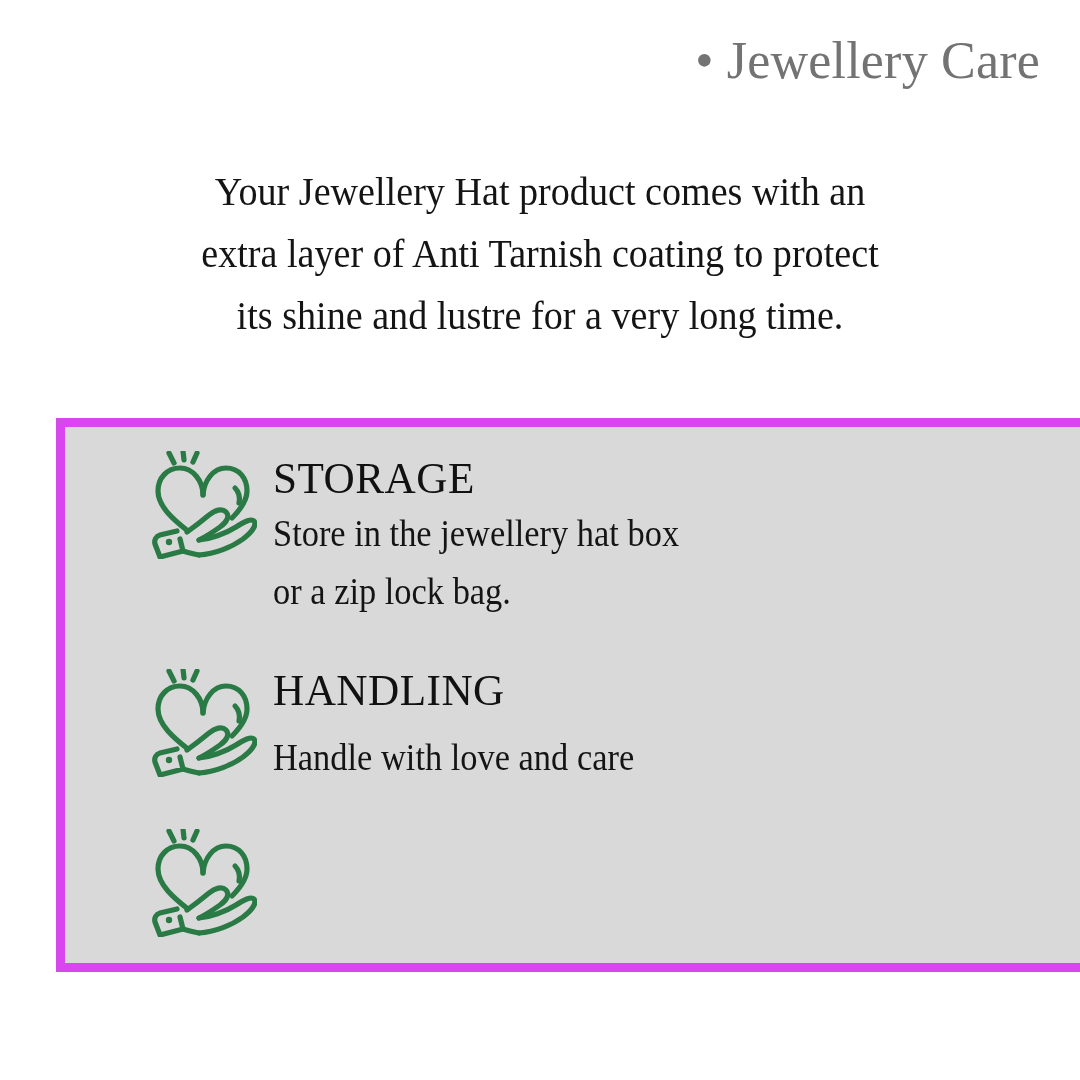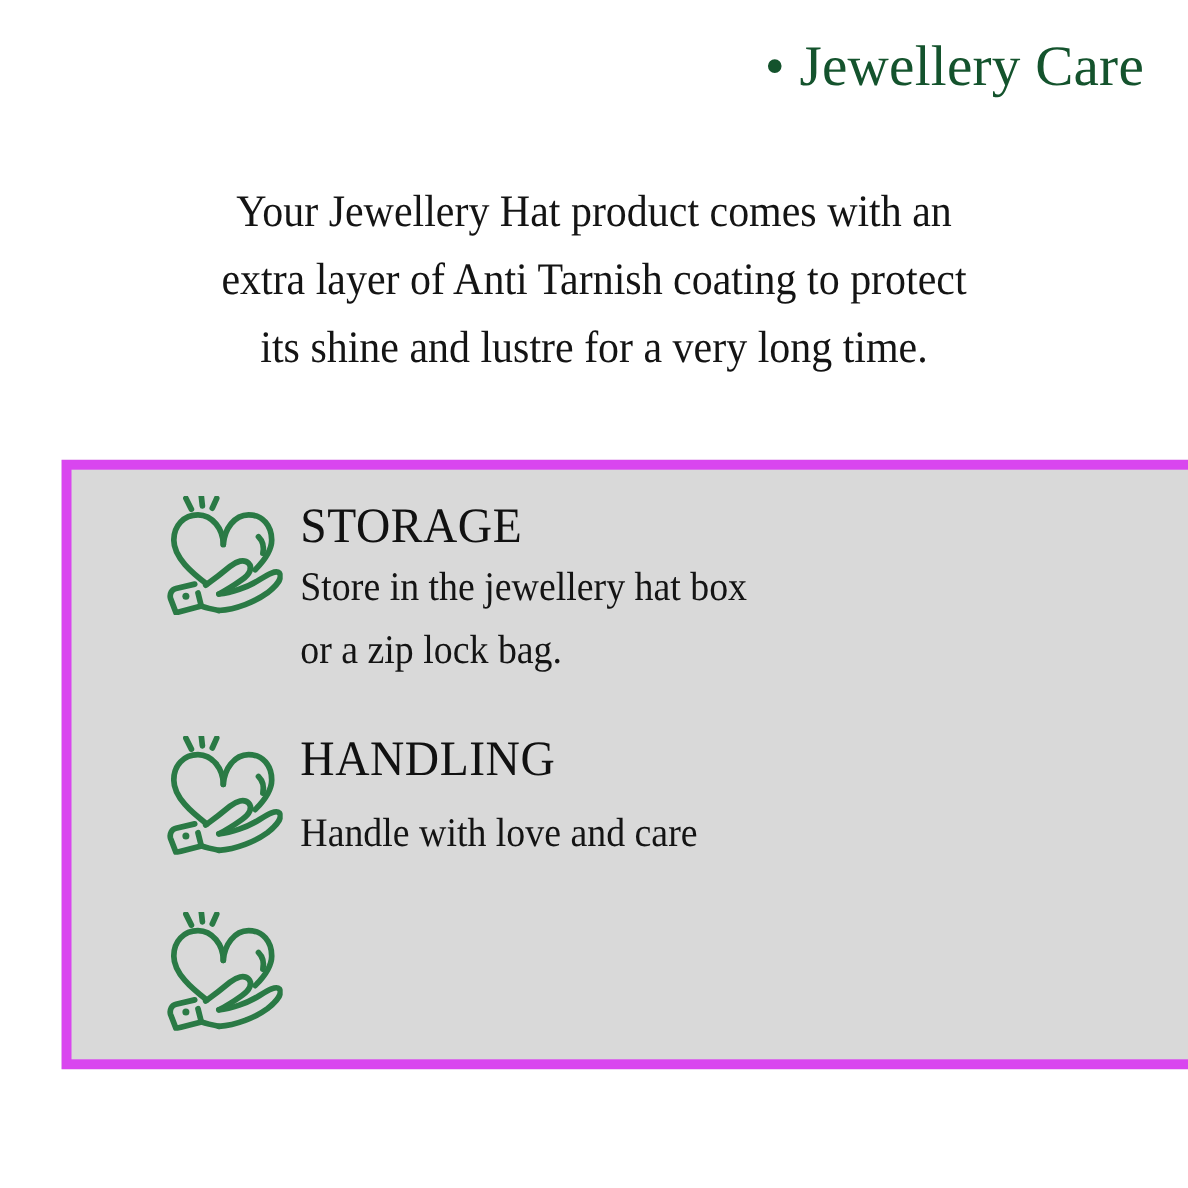--- a/index.html
+++ b/index.html
@@ -23,21 +23,21 @@
 
   
   .title {
     position: absolute;
     top: 32px;
     right: 40px;
     font-family: "Liberation Serif", "DejaVu Serif", serif;
     font-size: 52px;
     font-weight: 400;
     letter-spacing: 0.2px;
-    color: #14532d;
+    color: #737373;
     white-space: nowrap;
     line-height: 1.1;
     text-align: right;
   }
 
   
   .intro {
     position: absolute;
     top: 160px;
     left: 60px;

